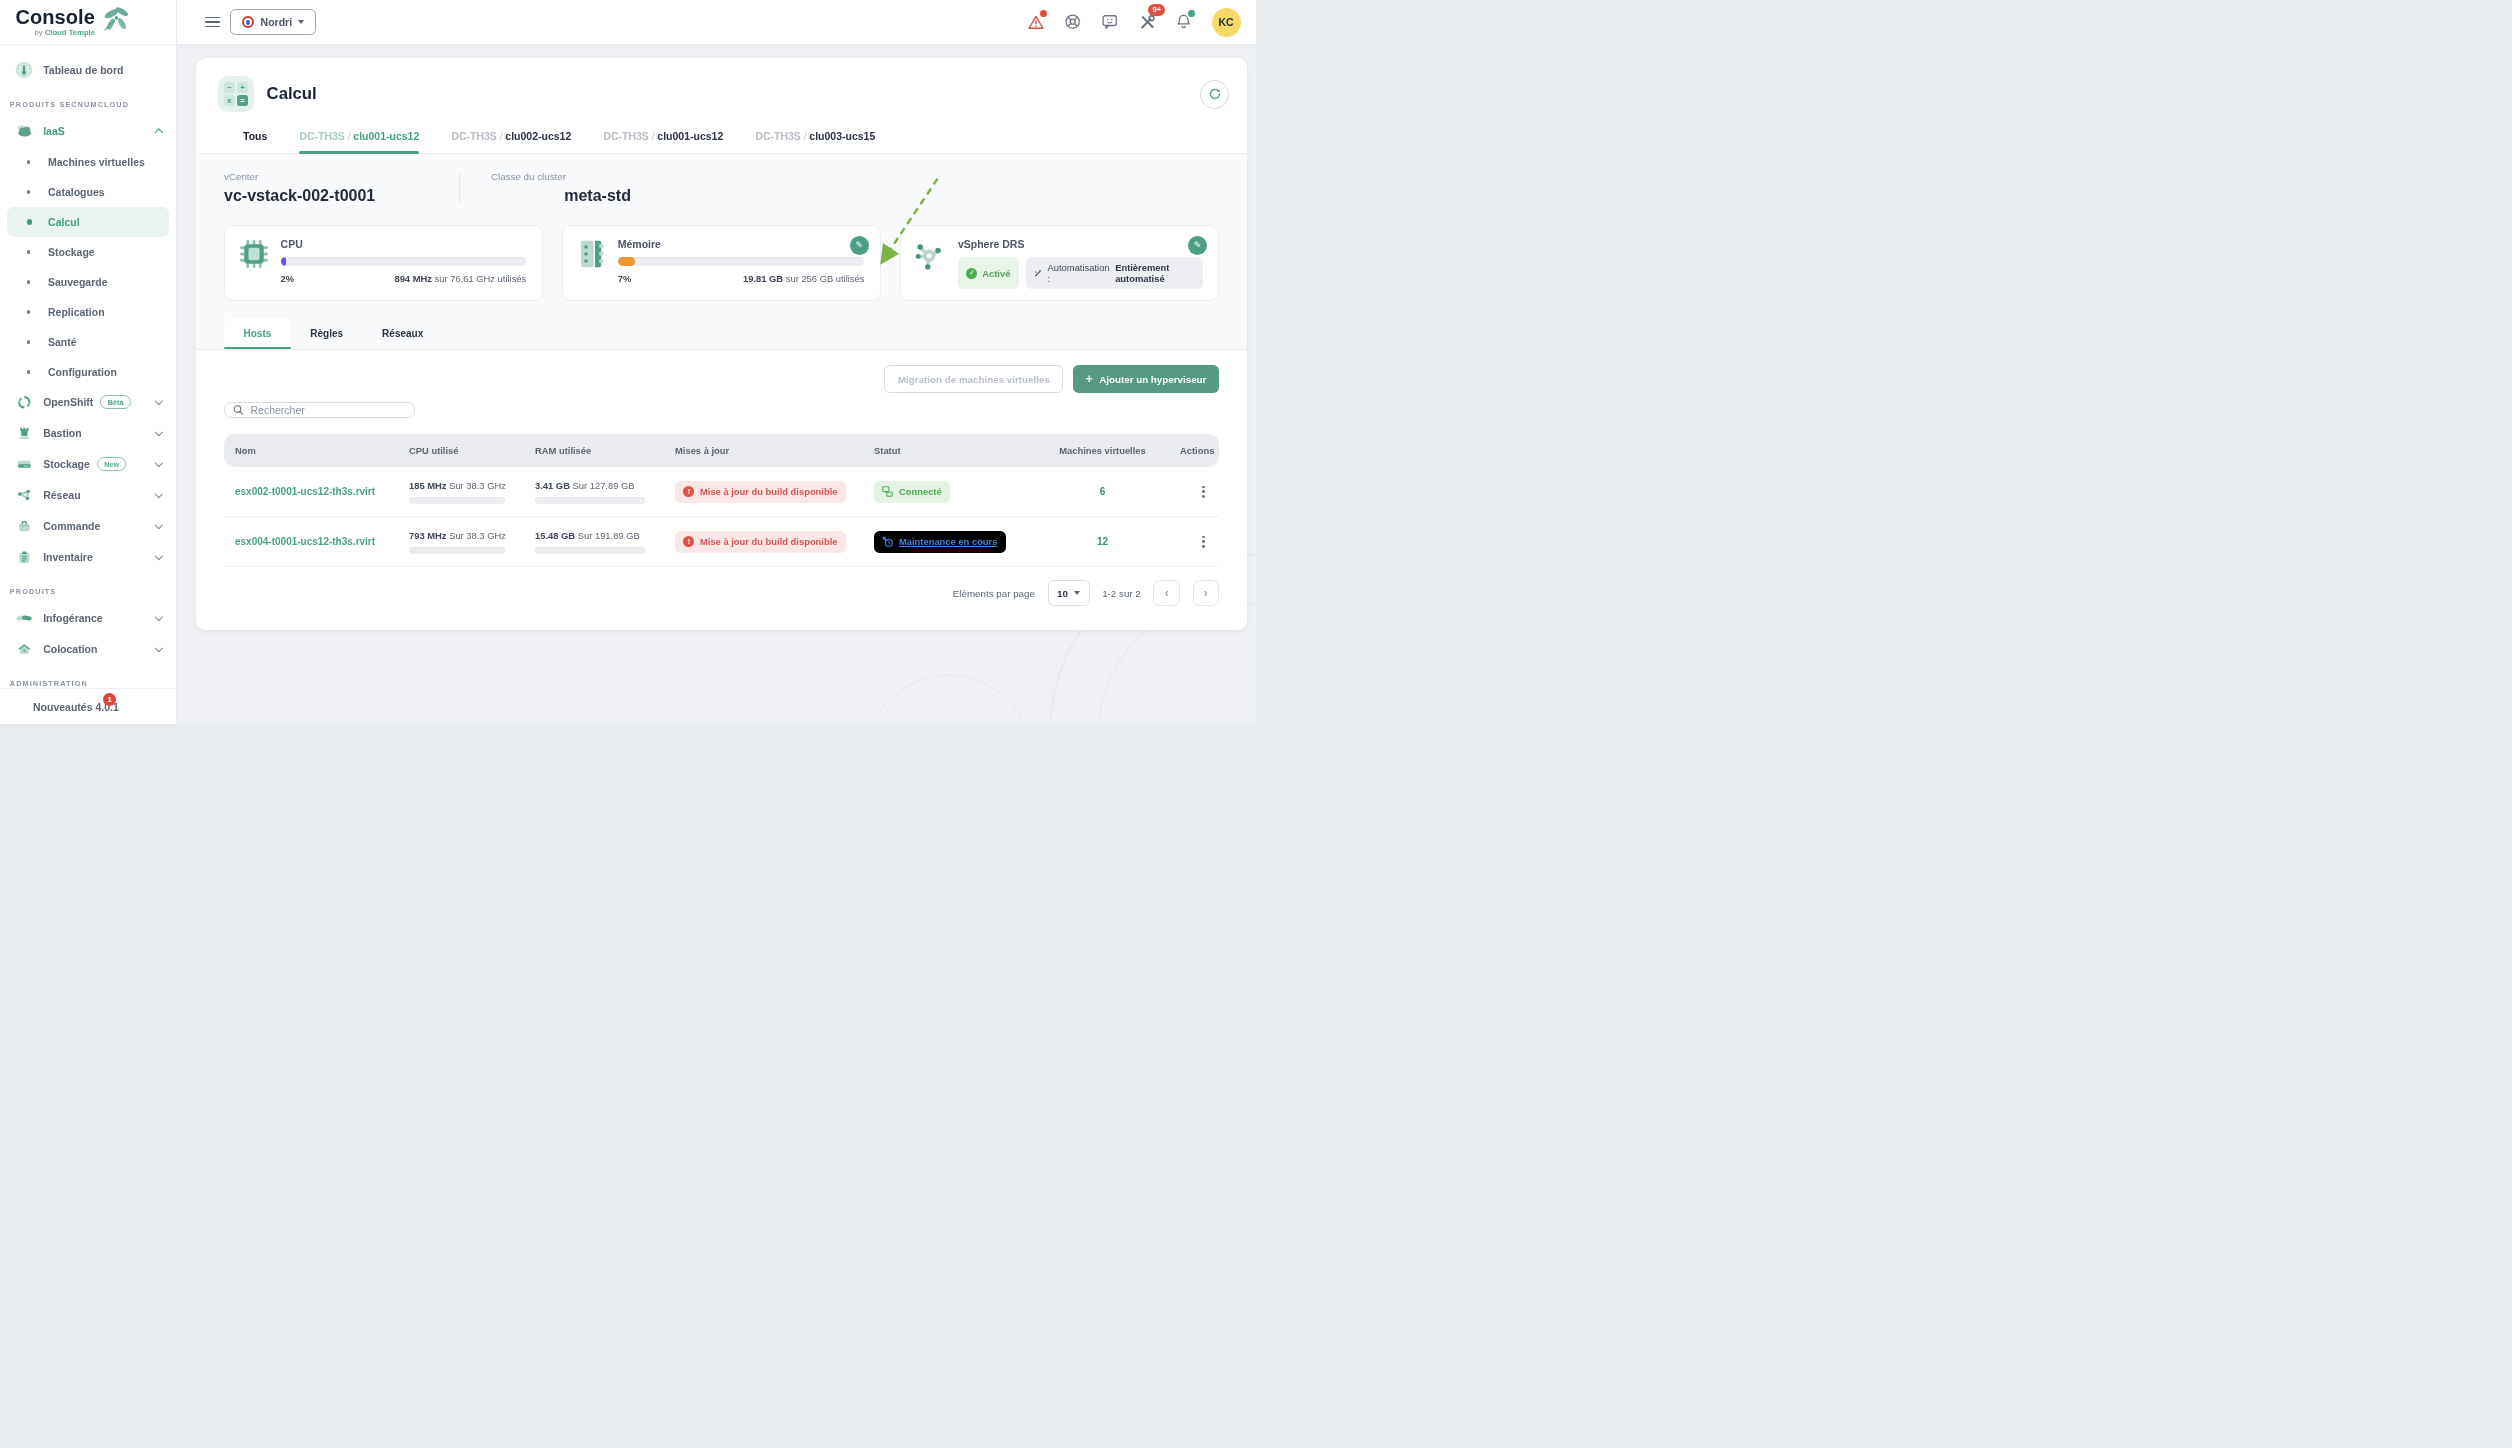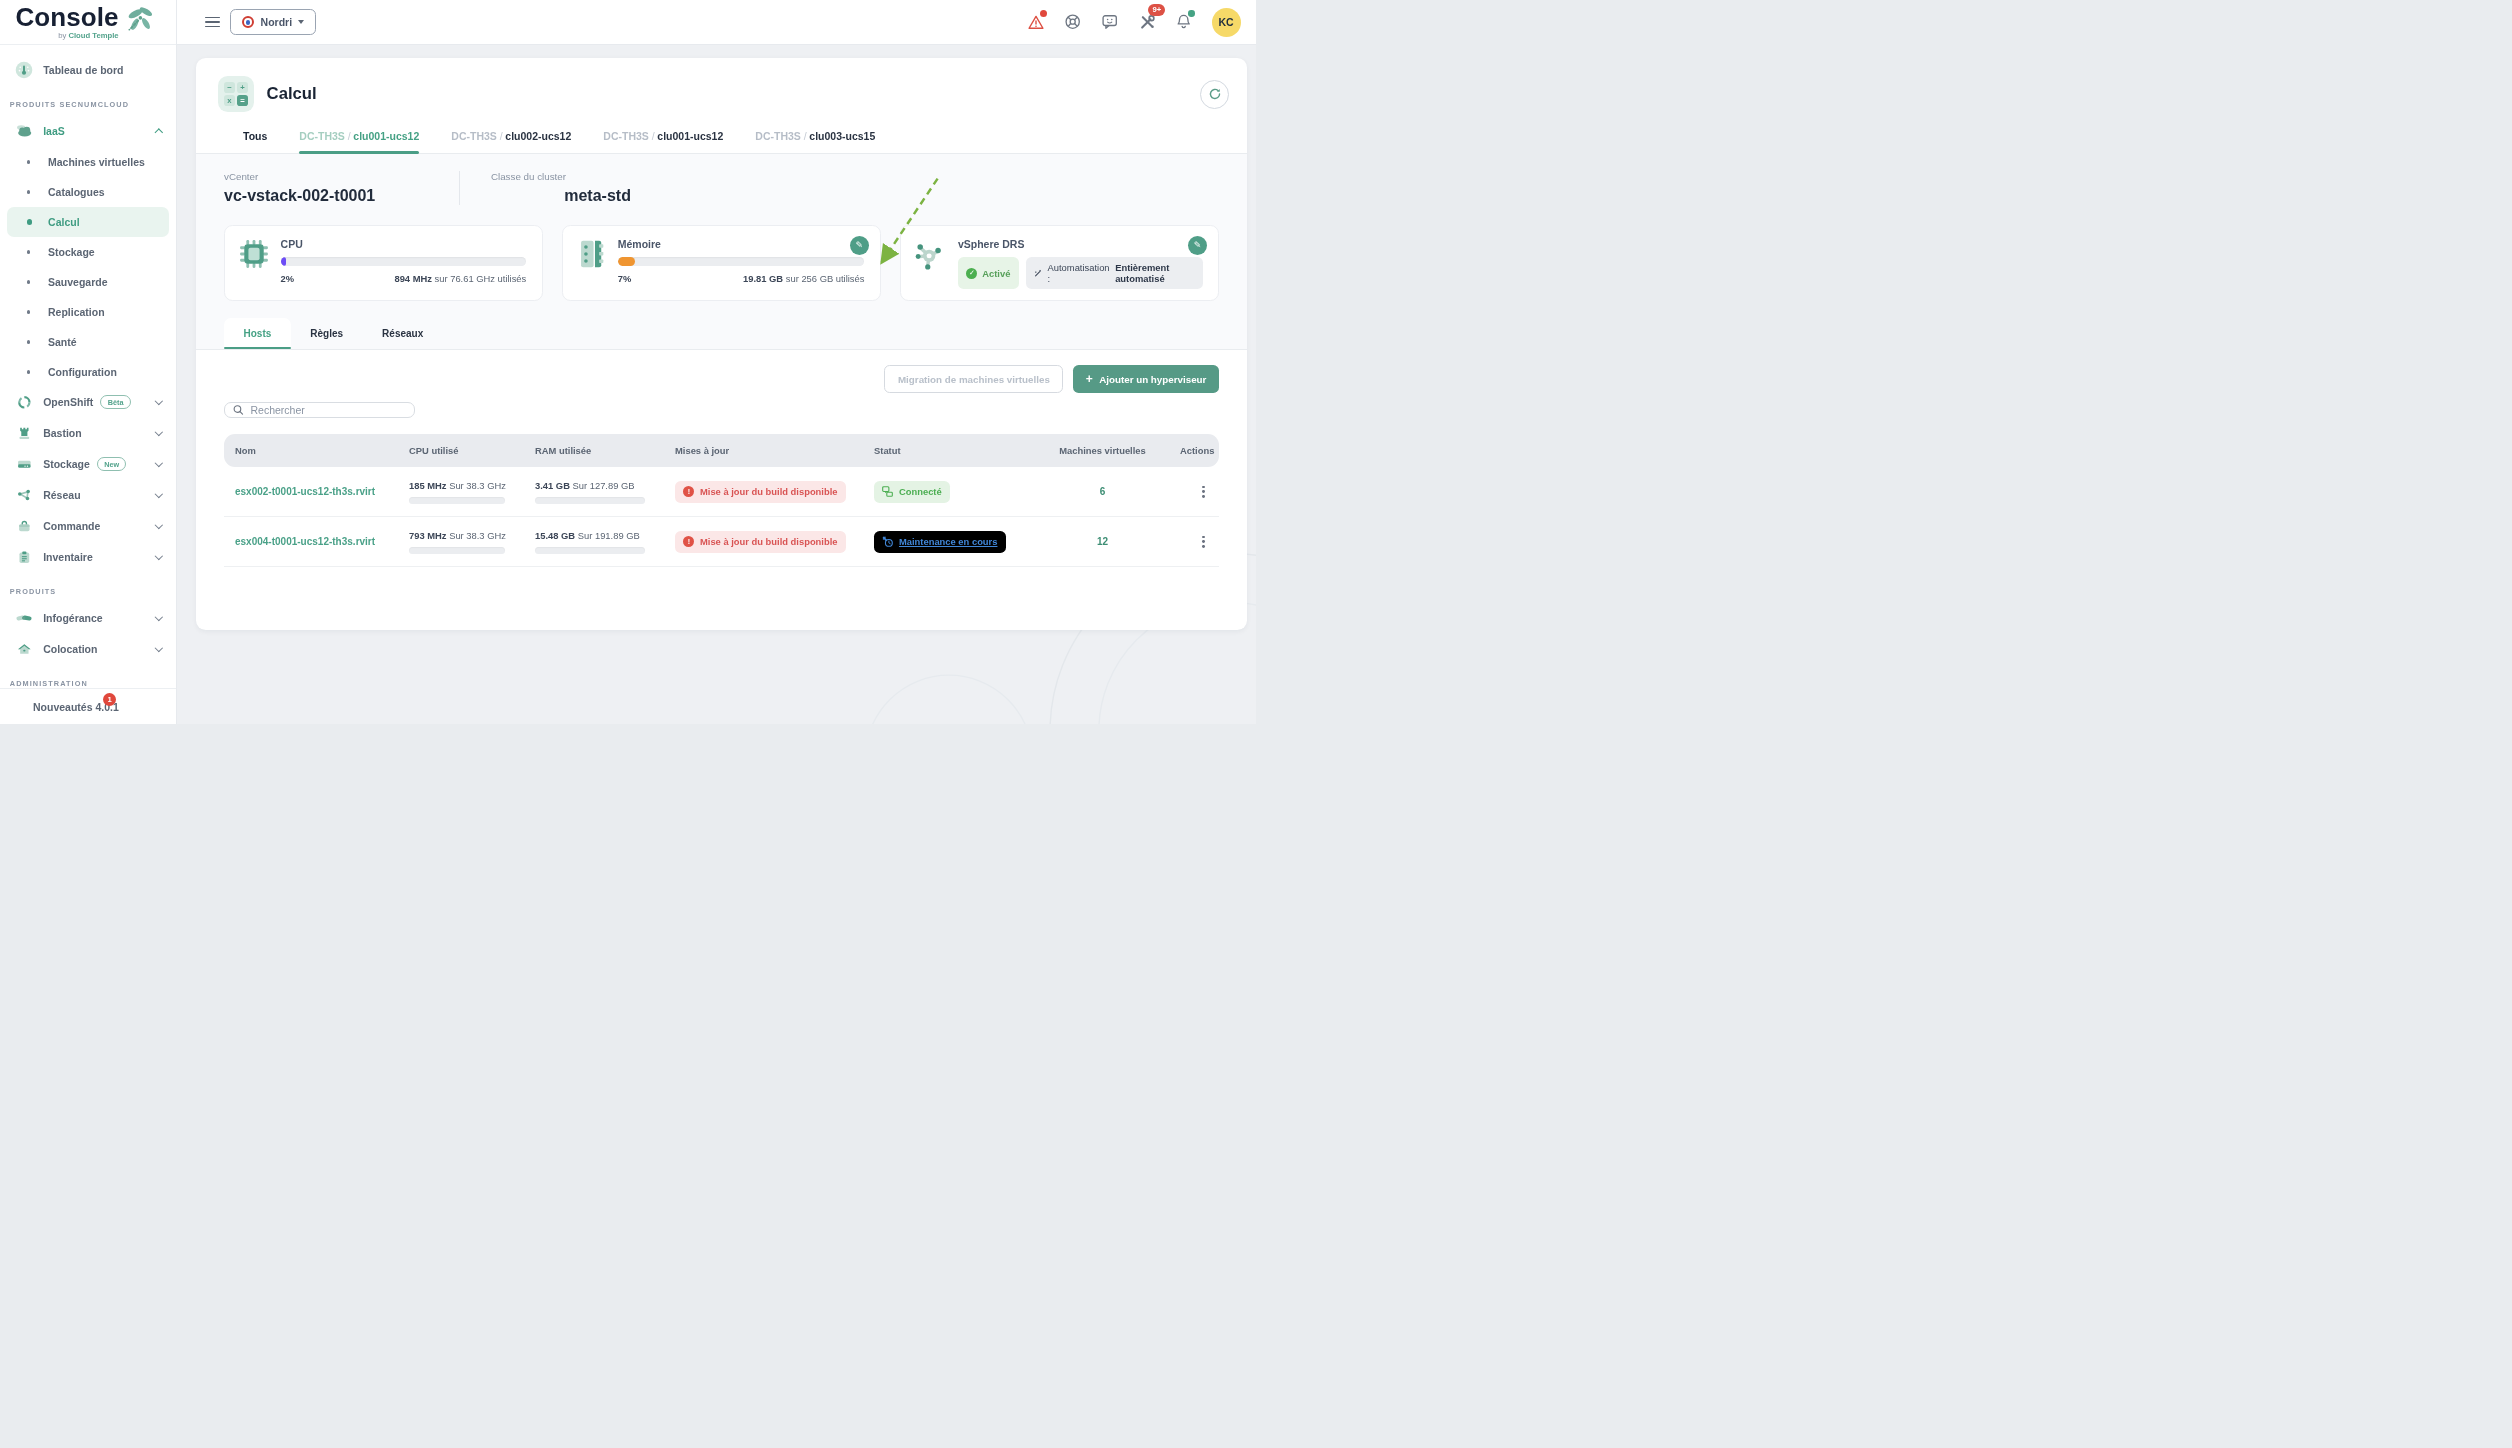--- a/index.html
+++ b/index.html
@@ -8,21 +8,21 @@
   .page { position:relative; width:1256px; height:724px; background:#eef0f3; overflow:hidden; }
 
   
   .bg-decor { position:absolute; right:0; bottom:0; pointer-events:none; }
 
   
   .sidebar { position:absolute; left:0; top:0; width:177px; height:100%; background:#fff;
              border-right:0.7px solid #e7eaee; z-index:3; display:flex; flex-direction:column; }
   .logo-box { height:45px; border-bottom:0.7px solid #eceff2; display:flex; align-items:center; padding-left:15.4px; }
   .logo-stack { display:flex; flex-direction:column; }
-  .logo-title { font-size:26px; font-weight:800; color:#172033; letter-spacing:0.1px; line-height:1; }
+  .logo-title { font-size:20px; font-weight:800; color:#172033; letter-spacing:0.1px; line-height:1; }
   .logo-sub { font-size:7.7px; margin-top:1.4px; text-align:right; color:#8a94a3; }
   .logo-sub b { color:#53a38c; }
   .dragonfly { margin-left:4.2px; margin-top:-4.2px; }
   .side-scroll { flex:1; overflow:hidden; padding-top:9.8px; }
   .srow { height:31px; display:flex; align-items:center; padding:0 14px 0 15.4px; cursor:pointer; }
   .srow .lbl { font-size:10.5px; font-weight:600; color:#5b6573; margin-left:9.8px; }
   .sicon { width:18px; height:18px; flex:0 0 18px; display:flex; align-items:center; justify-content:center; }
   .sec-lbl { font-size:7.3px; font-weight:700; letter-spacing:1.1px; color:#8a94a3; padding:14px 0 7px 9.8px; }
   .sub { height:30px; display:flex; align-items:center; padding-left:26.5px; cursor:pointer; }
   .sub .dot { width:3.5px; height:3.5px; border-radius:50%; background:#717b89; flex:0 0 3.5px; }
@@ -692,20 +692,30 @@
           </div>
           <div class="vm-count" style="width:auto; text-align:center;">12</div>
           <div class="dots">
               <i></i>
               <i></i>
               <i></i>
             </div>
         </div>
       </div>
 
+      <div class="pag-row">
+        <span class="pag-lbl">Eléments par page</span>
+        <div class="pag-sel">
+          <span class="v">10</span>
+          <span class="caret"></span>
+        </div>
+        <span class="pag-range">1-2 sur 2</span>
+        <div class="pag-btn">‹</div>
+        <div class="pag-btn">›</div>
+      </div>
     </div>
   </div>
 
   <svg class="arrow-annot" width="119" height="105" viewBox="0 0 170 150">
     <defs>
       <marker id="ah" markerWidth="10" markerHeight="10" refX="7" refY="4" orient="auto">
         <path d="M0,0 L8,4 L0,8 z" fill="#7cb342"></path>
       </marker>
     </defs>
     <line x1="128" y1="8" x2="48" y2="128" stroke="#7cb342" stroke-width="3.5" stroke-dasharray="10 7" marker-end="url(#ah)"></line>

